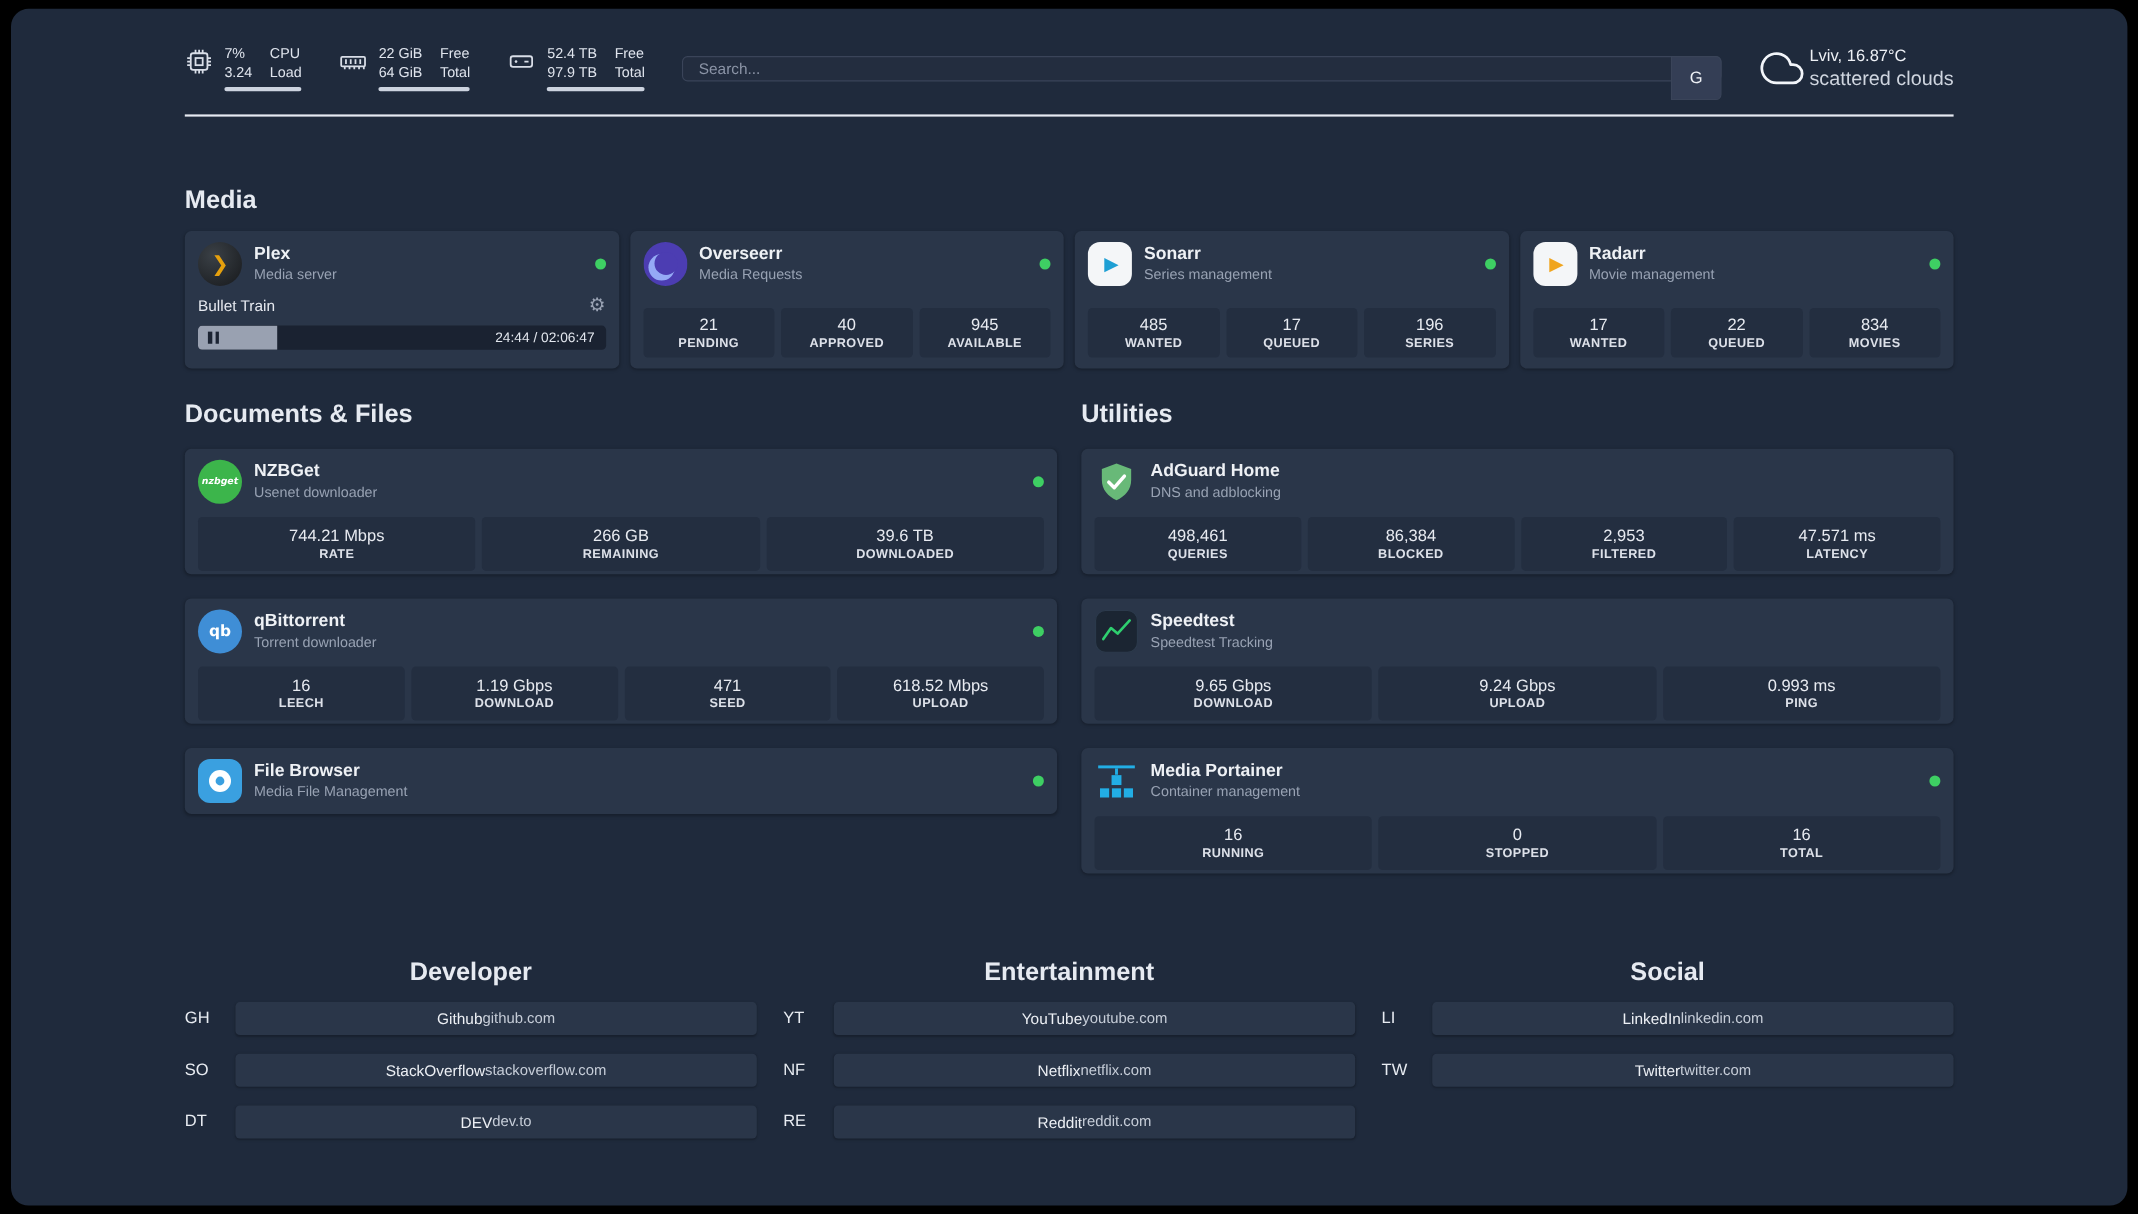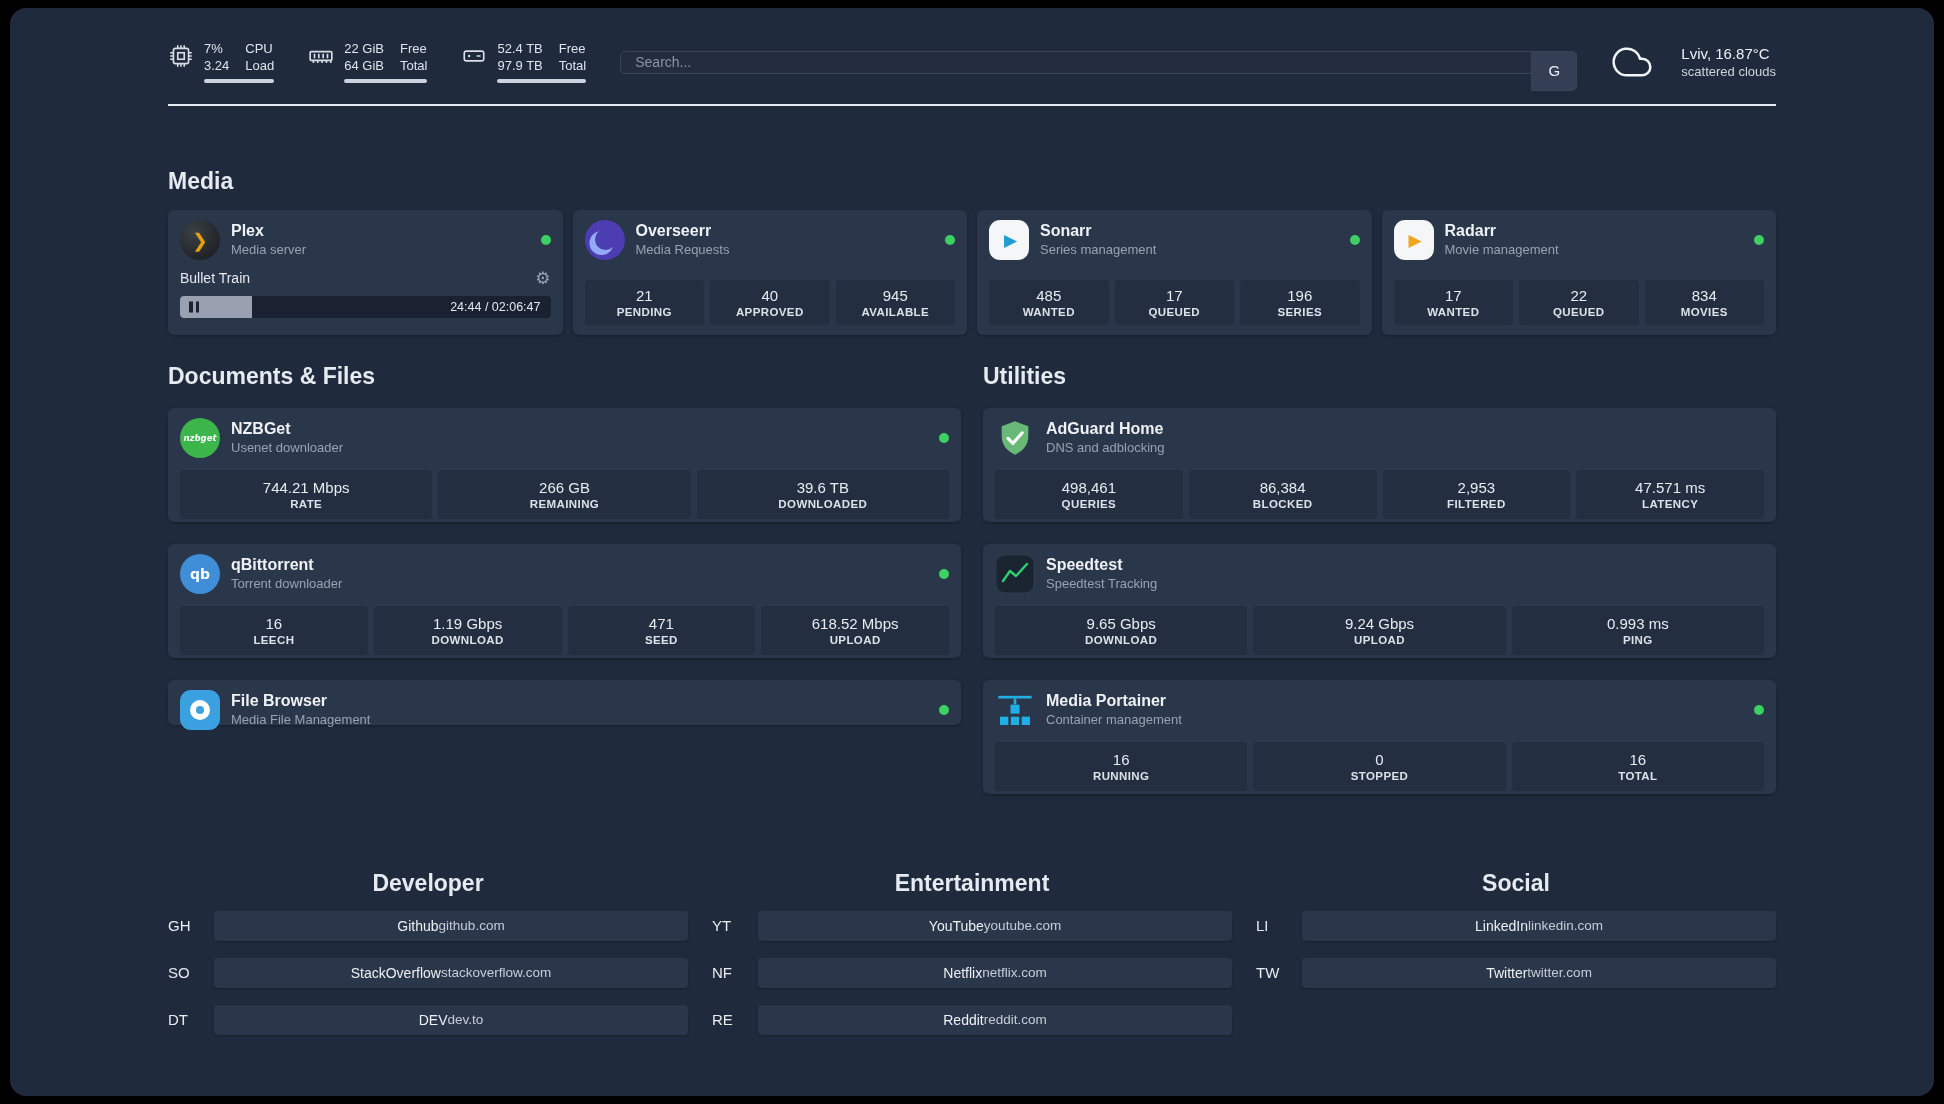--- a/index.html
+++ b/index.html
@@ -27,36 +27,36 @@
   .searchwrap{ flex:1; margin:0 34px; position:relative; }
   .search-input{ width:100%; height:23px; background:#232d3f; border:1px solid var(--line);
                  border-radius:5px; color:var(--text); font-size:14px;
                  padding:0 32px 0 14px; outline:none;
                  font-family:"Liberation Sans", sans-serif; }
   .search-input::placeholder{ color:#8b94a6; }
   .engine-btn{ position:absolute; right:0; top:0; height:40px; width:46px;
                background:#343e55; border:1px solid var(--line); border-left:1px solid var(--line);
                border-radius:0 5px 5px 0; color:var(--text); font-size:15px; cursor:pointer; }
 
-  .weather{ display:flex; align-items:center; gap:28px; }
+  .weather{ display:flex; align-items:center; gap:4px; }
   .weather-loc{ font-size:15px; color:var(--text); }
-  .weather-cond{ font-size:13px; color:#cfd5df; margin-top:2px; }
+  .weather-cond{ font-size:18px; color:#cfd5df; margin-top:2px; }
 
   .divider{ height:1.5px; background:#e6eaf2; margin-top:18px; border:none; }
 
   
   .sec-title{ font-size:23px; font-weight:600; color:#e6eaf1; }
   .media-title{ margin-top:62px; }
   .media-grid{ margin-top:15px; display:grid; grid-template-columns:repeat(4,1fr); gap:10px; }
 
   .card{ background:var(--card); border-radius:6px; padding:10px 12px;
          box-shadow:0 1px 3px rgba(0,0,0,.28); display:flex; flex-direction:column; }
   .media-card{ height:125px; }
   .stat-card{ height:114px; }
-  .slim-card{ height:45px; }
+  .slim-card{ height:60px; justify-content:center; }
 
   .card-head{ display:flex; align-items:center; gap:11px; }
   .app-meta{ display:flex; flex-direction:column; gap:2px; }
   .app-name{ font-size:16px; font-weight:600; color:#eef1f5; }
   .app-desc{ font-size:13px; color:var(--dim); }
   .status-dot{ width:10px; height:10px; border-radius:50%; background:var(--green);
                margin-left:auto; flex:none; }
 
   
   .app-icon{ width:40px; height:40px; flex:none; display:grid; place-items:center;

